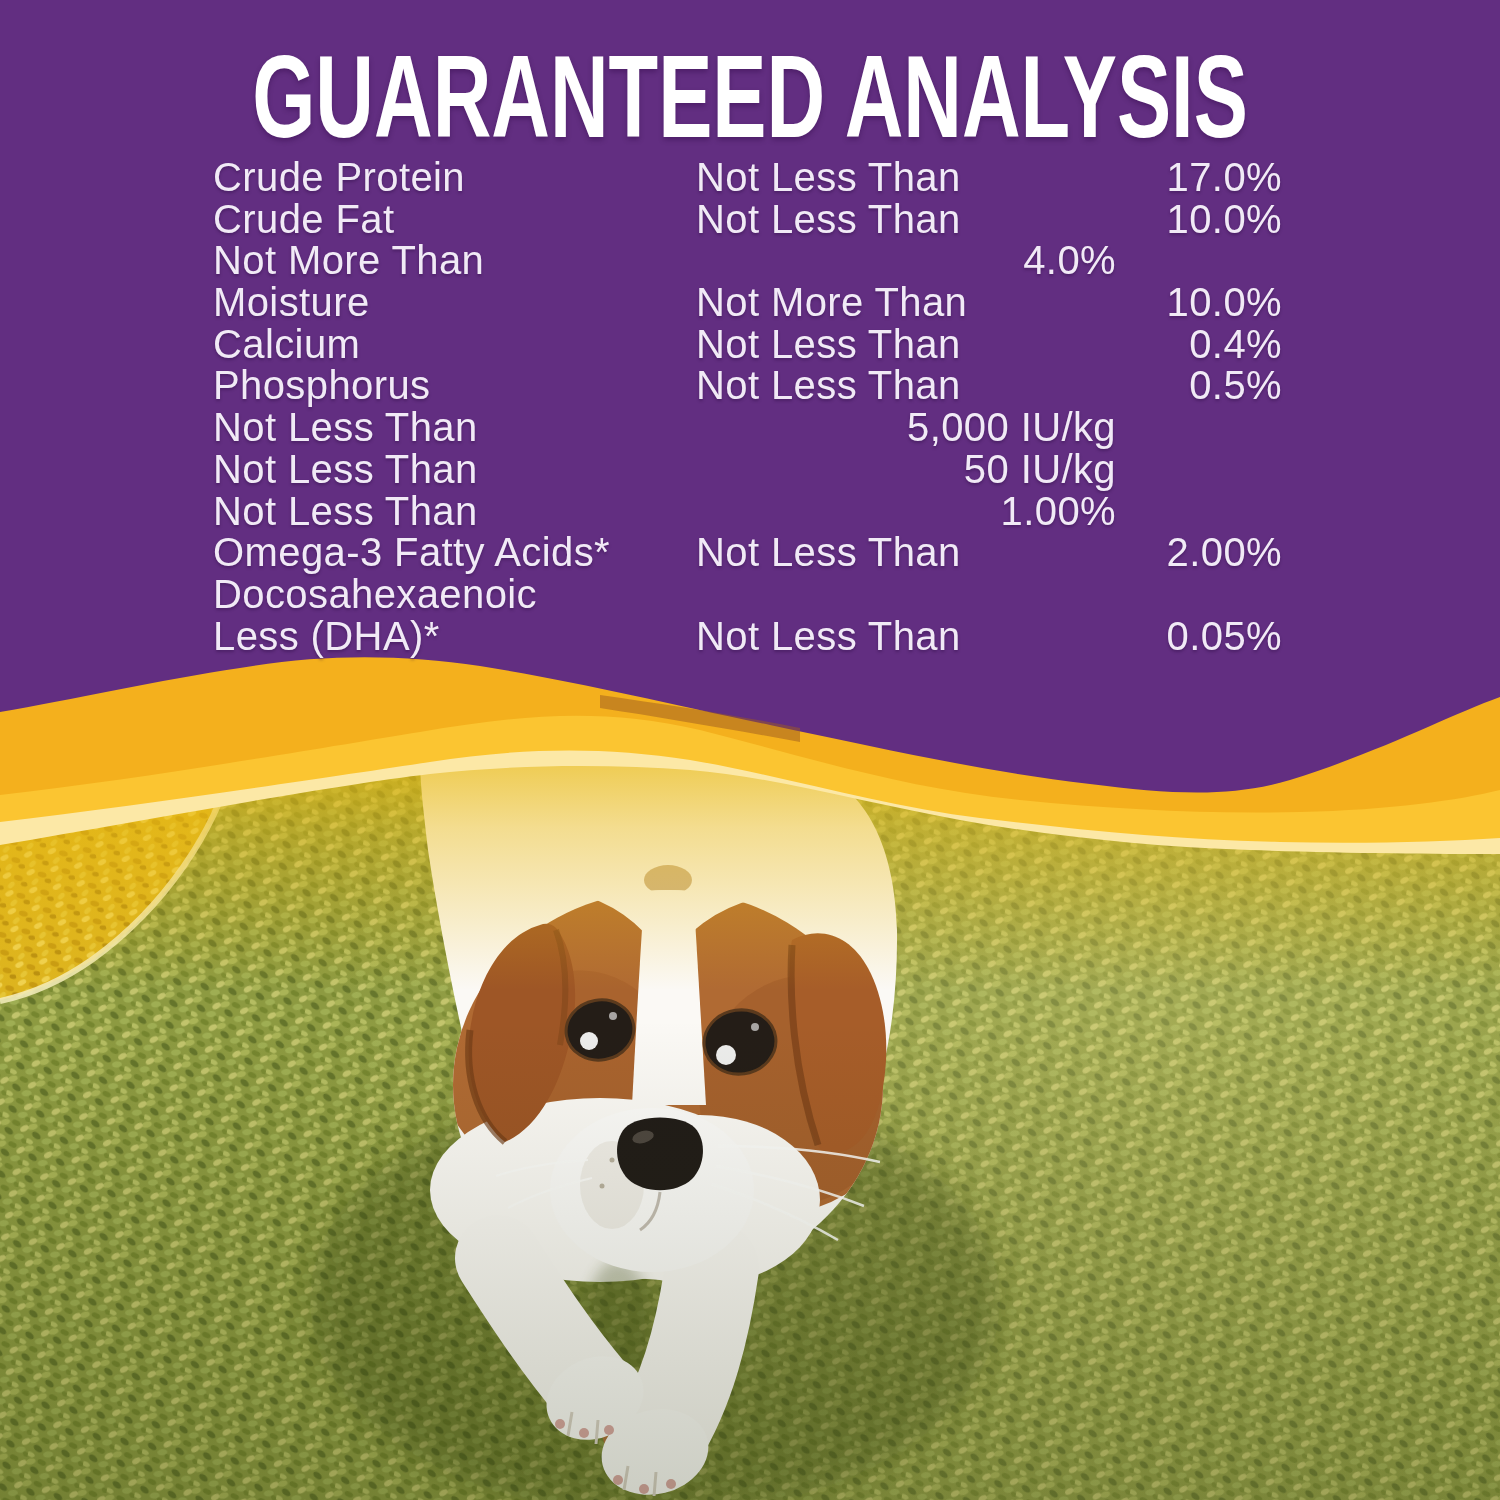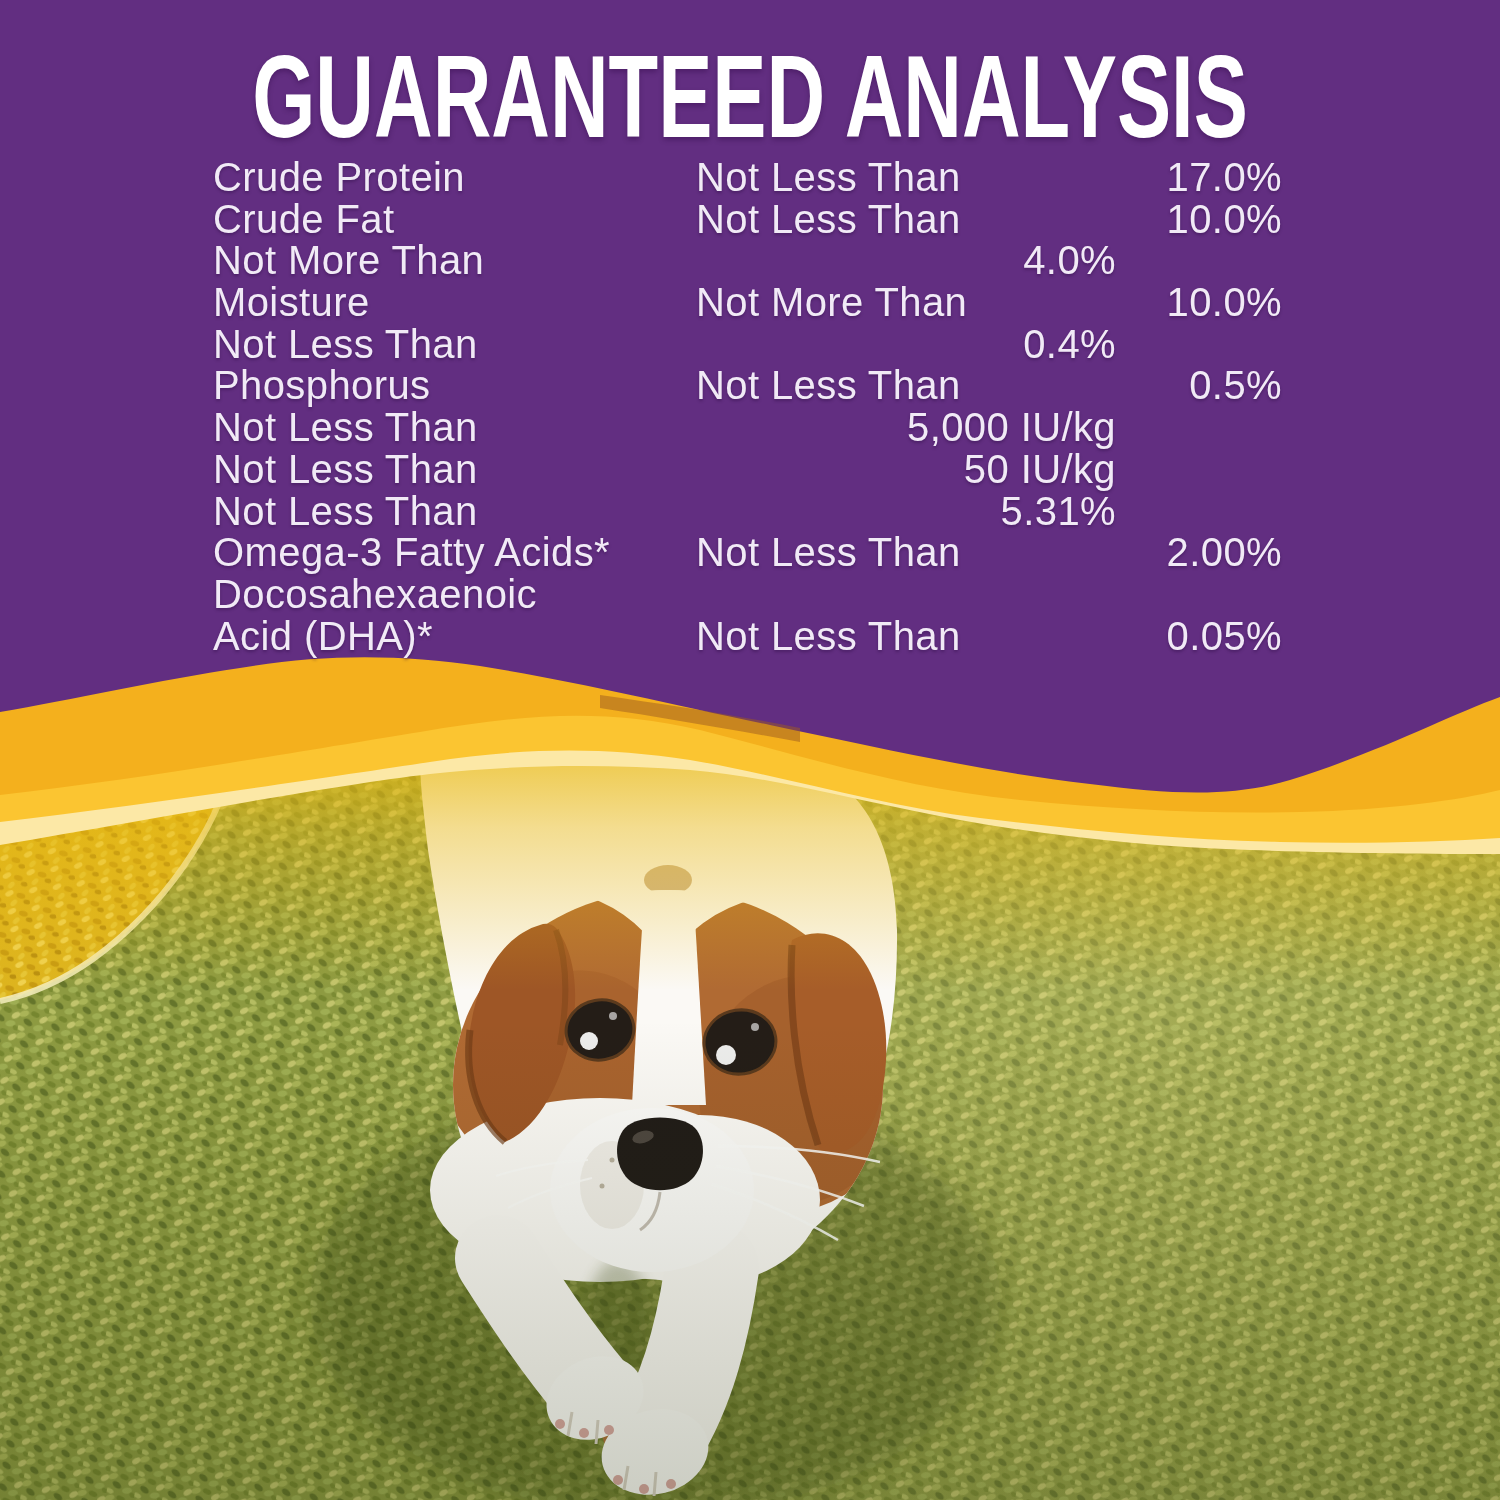--- a/index.html
+++ b/index.html
@@ -208,50 +208,51 @@
     <div class="row">
       <span class="qualifier">Not More Than</span>
       <span class="value">4.0%</span>
     </div>
     <div class="row">
       <span class="nutrient">Moisture</span>
       <span class="qualifier">Not More Than</span>
       <span class="value">10.0%</span>
     </div>
     <div class="row">
+      <span class="nutrient">Calcium</span>
       <span class="qualifier">Not Less Than</span>
       <span class="value">0.4%</span>
     </div>
     <div class="row">
       <span class="nutrient">Phosphorus</span>
       <span class="qualifier">Not Less Than</span>
       <span class="value">0.5%</span>
     </div>
     <div class="row">
       <span class="qualifier">Not Less Than</span>
       <span class="value">5,000 IU/kg</span>
     </div>
     <div class="row">
       <span class="qualifier">Not Less Than</span>
       <span class="value">50 IU/kg</span>
     </div>
     <div class="row">
       <span class="qualifier">Not Less Than</span>
-      <span class="value">5.31%</span>
+      <span class="value">1.00%</span>
     </div>
     <div class="row">
       <span class="nutrient">Omega-3 Fatty Acids*</span>
       <span class="qualifier">Not Less Than</span>
       <span class="value">2.00%</span>
     </div>
     <div class="row">
       <span class="nutrient">Docosahexaenoic</span>
       <span class="qualifier"></span>
       <span class="value"></span>
     </div>
     <div class="row">
-      <span class="nutrient">Acid (DHA)*</span>
+      <span class="nutrient">Less (DHA)*</span>
       <span class="qualifier">Not Less Than</span>
       <span class="value">0.05%</span>
     </div>
   </div>
 
 </div>
 
 </body></html>

